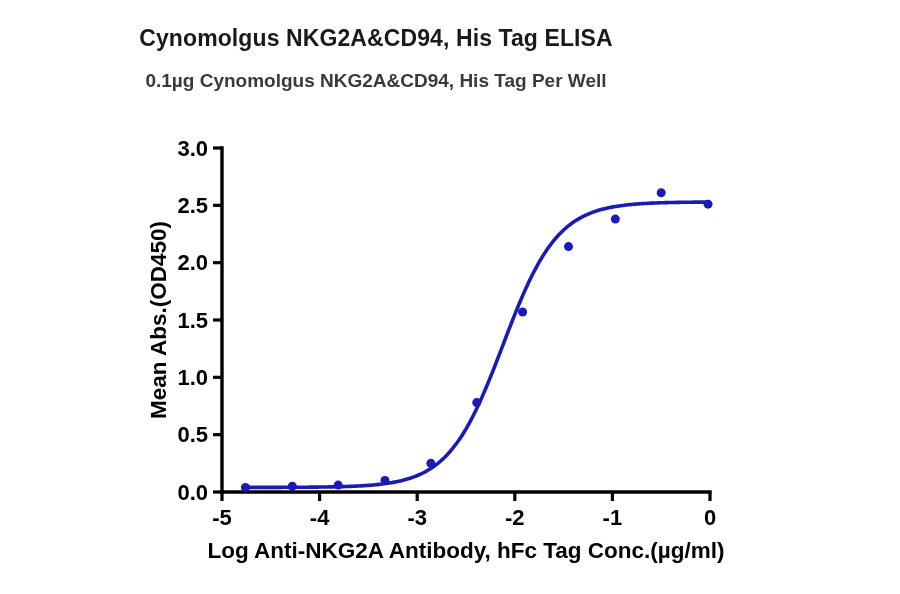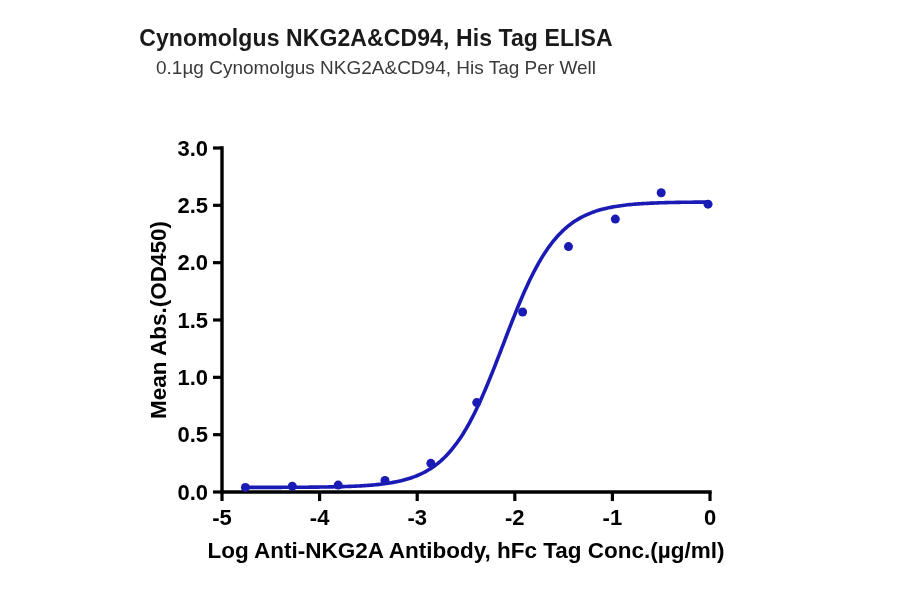--- a/index.html
+++ b/index.html
@@ -29,23 +29,23 @@
   }
   #chart-title {
     font-size: 23px;
     font-weight: bold;
     letter-spacing: 0.1px;
     line-height: 28px;
     color: #1a1a1a;
   }
   #chart-subtitle {
     font-size: 19px;
-    font-weight: normal;
+    font-weight: bold;
     line-height: 26px;
-    margin-top: 3px;
+    margin-top: 16px;
     color: #3a3a3a;
   }
   #plot-svg {
     position: absolute;
     top: 0;
     left: 0;
   }
   .tick-label {
     font-family: "Liberation Sans", sans-serif;
     font-size: 22px;

